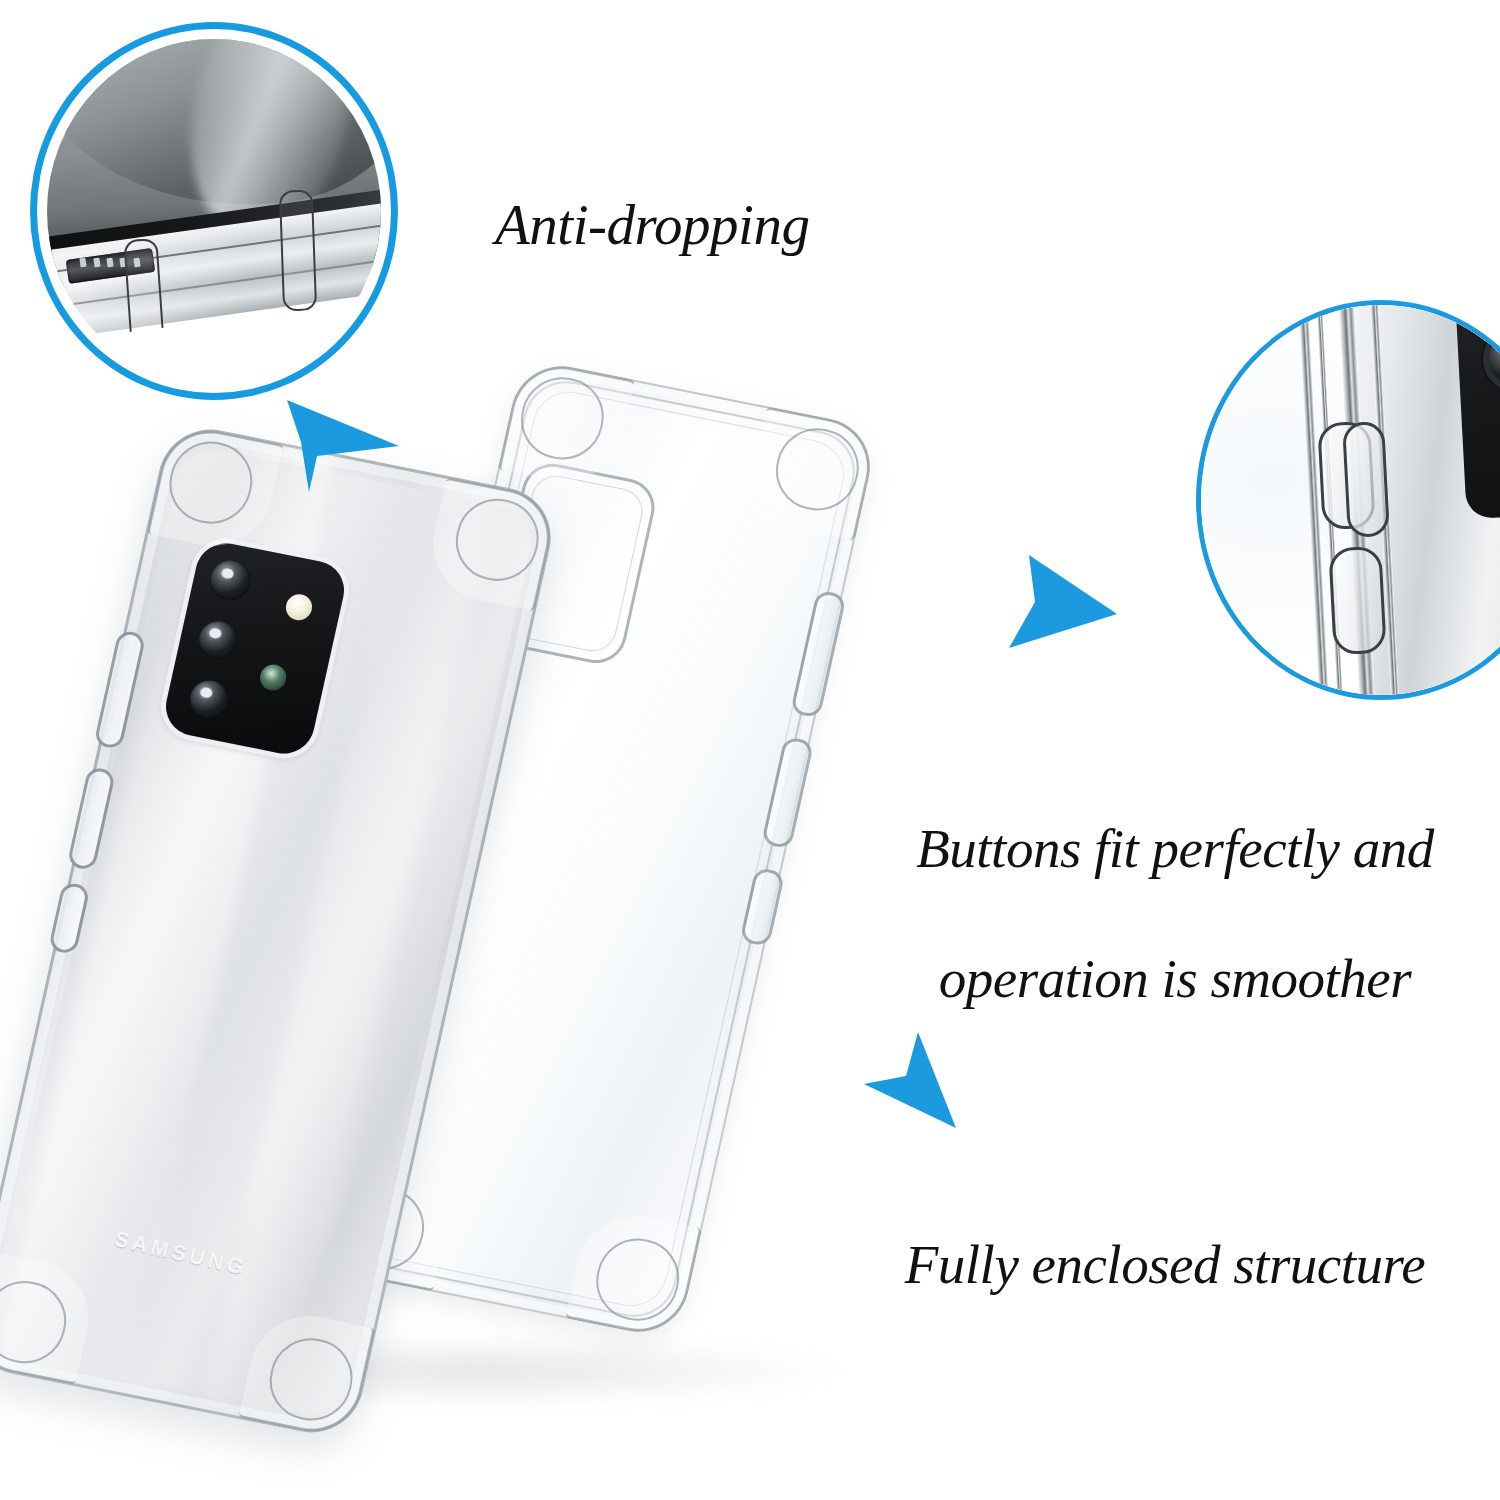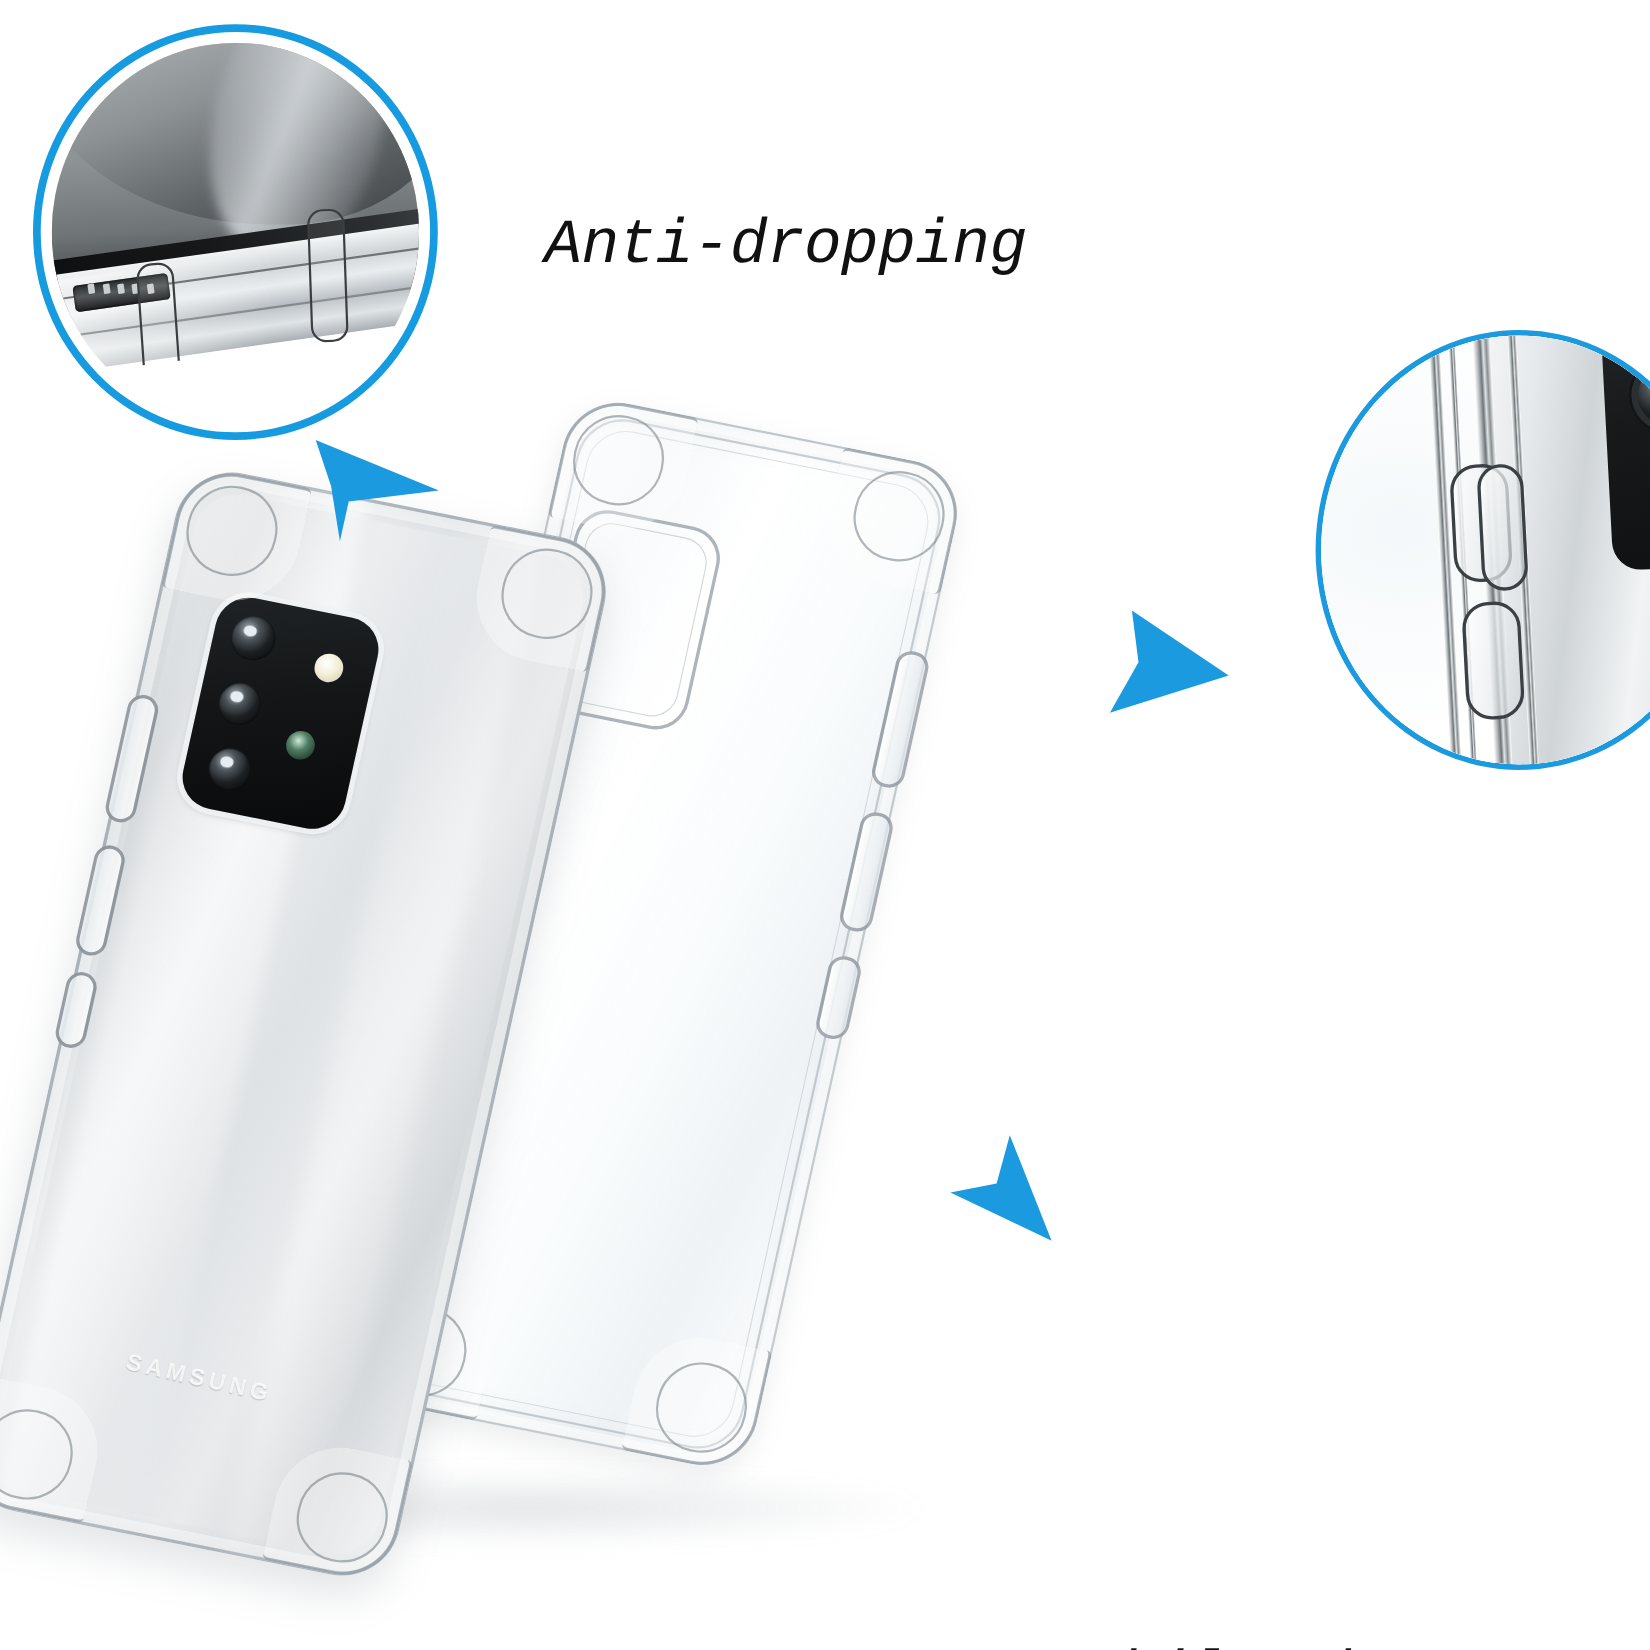--- a/index.html
+++ b/index.html
@@ -15,21 +15,21 @@
     position: relative;
     width: 1500px;
     height: 1500px;
     background: #ffffff;
     overflow: hidden;
   }
 
   
   .caption {
     position: absolute;
-    font-family: Liberation Mono, monospace;
+    font-family: Liberation Serif, serif;
     font-style: italic;
     font-weight: 400;
     color: #111111;
     line-height: 1.18;
     white-space: pre-line;
     letter-spacing: -0.5px;
   }
   #caption-airbag {
     left: 495px;
     top: 124px;
@@ -510,20 +510,24 @@
   </svg>
 
   <svg class="arrow" id="arrow-enclosed" viewBox="0 0 126 110">
     <polygon points="56,4 94,100 2,56 44,48" fill="#1c9ae0"></polygon>
   </svg>
 
   <div class="caption" id="caption-airbag">
     <span>Anti-dropping</span>
   </div>
 
+  <div class="caption" id="caption-buttons">
+    <span>Buttons fit perfectly and</span><br>
+    <span>operation is smoother</span>
+  </div>
 
   <div class="caption" id="caption-enclosed">
-    <br>
+    <span>Fully enclosed structure</span><br>
     <br>
     <span>mobile phones</span>
   </div>
 
 </div>
 
 </body></html>

